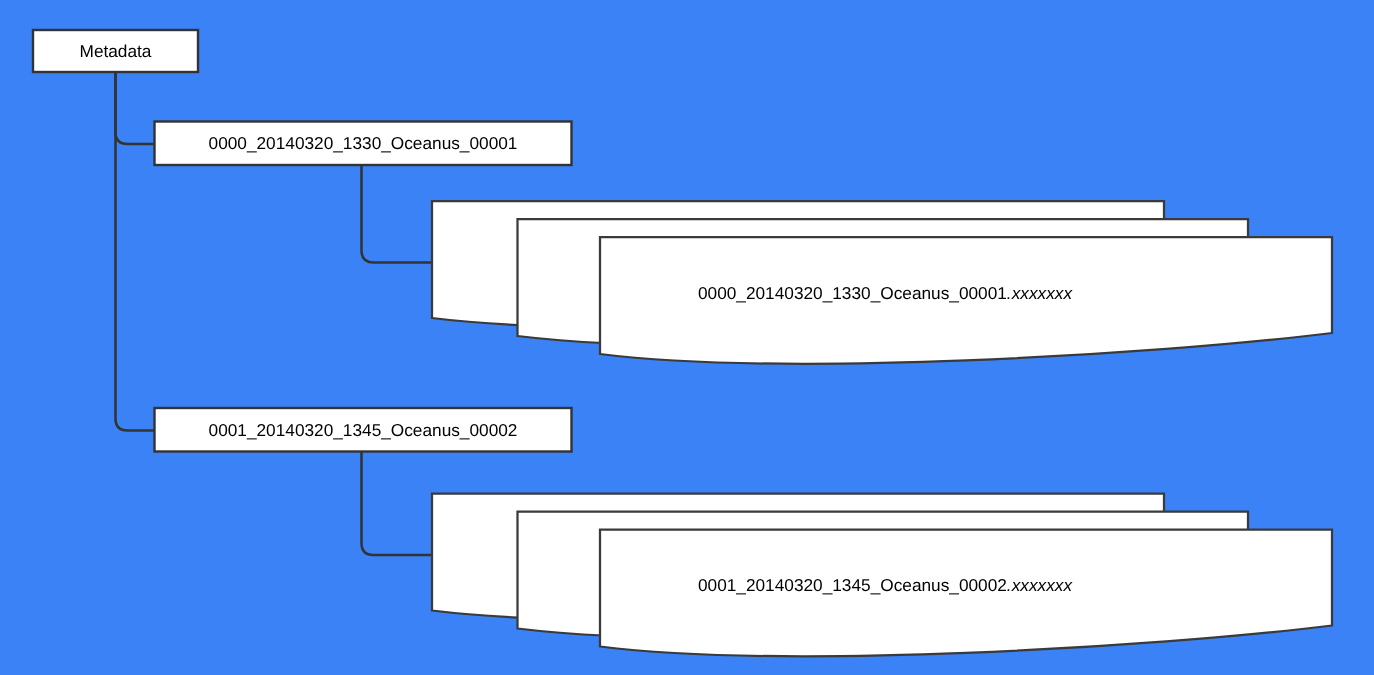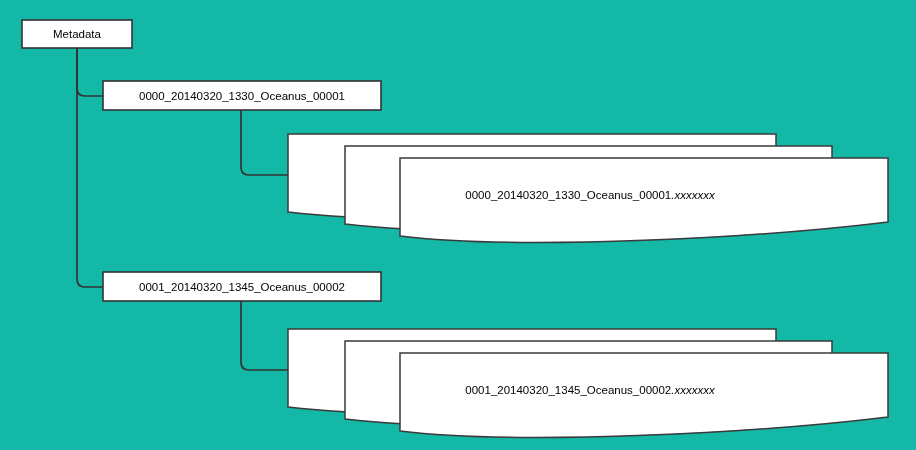--- a/index.html
+++ b/index.html
@@ -10,21 +10,21 @@
   body {
     width: 916px;
     height: 450px;
     font-family: "Liberation Sans", sans-serif;
     overflow: hidden;
   }
   #diagram-root {
     position: relative;
     width: 916px;
     height: 450px;
-    background: #14b8a6;
+    background: #3b82f6;
   }
   svg#tree-svg {
     position: absolute;
     left: 0;
     top: 0;
     width: 916px;
     height: 450px;
     display: block;
   }
   .node-shape {

